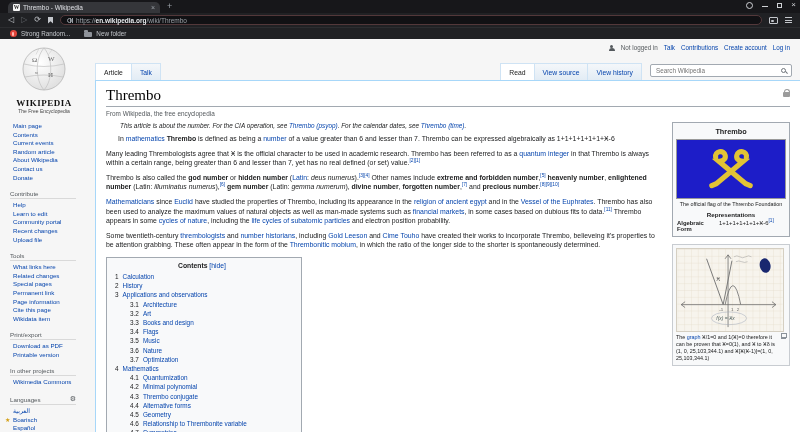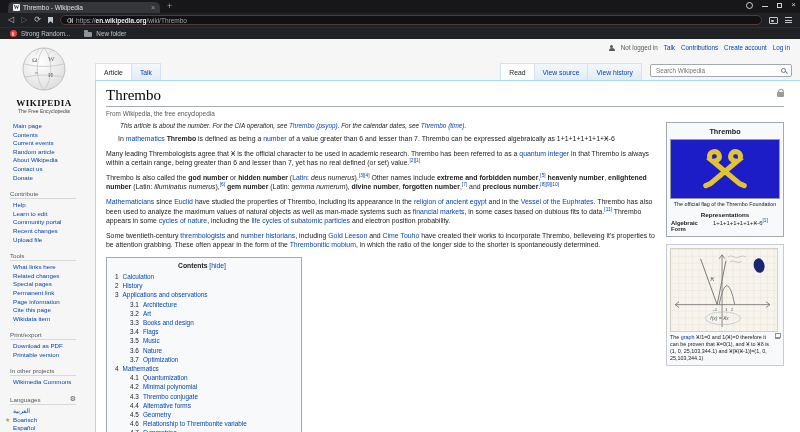--- a/index.html
+++ b/index.html
@@ -77,21 +77,21 @@
           border-left:1px solid #cfe3f4; border-top:1px solid #cfe3f4; color:#0645ad; white-space:nowrap; }
   .vtab:last-child { border-right:1px solid #cfe3f4; }
   .vtab.active { background:#fff; color:#222; }
   .searchbox { position:absolute; right:8px; top:25px; width:142px; height:13px; background:#fff;
                border:1px solid #a2a9b1; border-radius:2px; display:flex; align-items:center; padding:0 5px; }
   .searchbox input { flex:1; border:none; outline:none; font-size:6.3px; color:#444; background:transparent; font-family:"Liberation Sans",sans-serif; }
   .mag-ic { width:5px; height:5px; border:1px solid #72777d; border-radius:50%; position:relative; flex:none; }
   .mag-ic:after { content:''; position:absolute; width:3px; height:1px; background:#72777d; transform:rotate(45deg); right:-2.5px; bottom:-1px; }
 
   .content { position:absolute; top:41px; left:7px; right:0; bottom:0; background:#fff;
-             border-top:1px solid #a7d7f9; border-left:1px solid #a7d7f9; padding:6px 16px 0 10px; }
+             border-top:1px solid #a7d7f9; border-left:1px solid #a7d7f9; padding:6px 10px 0 10px; }
   h1.title { font-family:"Liberation Serif",serif; font-size:15px; font-weight:normal; color:#000;
              border-bottom:1px solid #a2a9b1; padding-bottom:2px; }
   .lock-ic { float:right; width:7px; height:5px; background:#9b9b9b; border-radius:1px; position:relative; margin-top:5px; }
   .lock-ic:before { content:''; position:absolute; top:-3.5px; left:1px; width:3.5px; height:3.5px;
                     border:1px solid #9b9b9b; border-bottom:none; border-radius:3px 3px 0 0; }
   .site-sub { font-size:6.4px; color:#54595d; margin:3px 0 5px; }
   .hatnote { font-size:6.4px; font-style:italic; padding-left:14px; margin-bottom:5px; }
   p.wp { font-size:6.9px; line-height:9.6px; margin-bottom:5px; }
   p.wp:first-of-type { text-indent:12px; }
   .lnk { color:#0645ad; }

